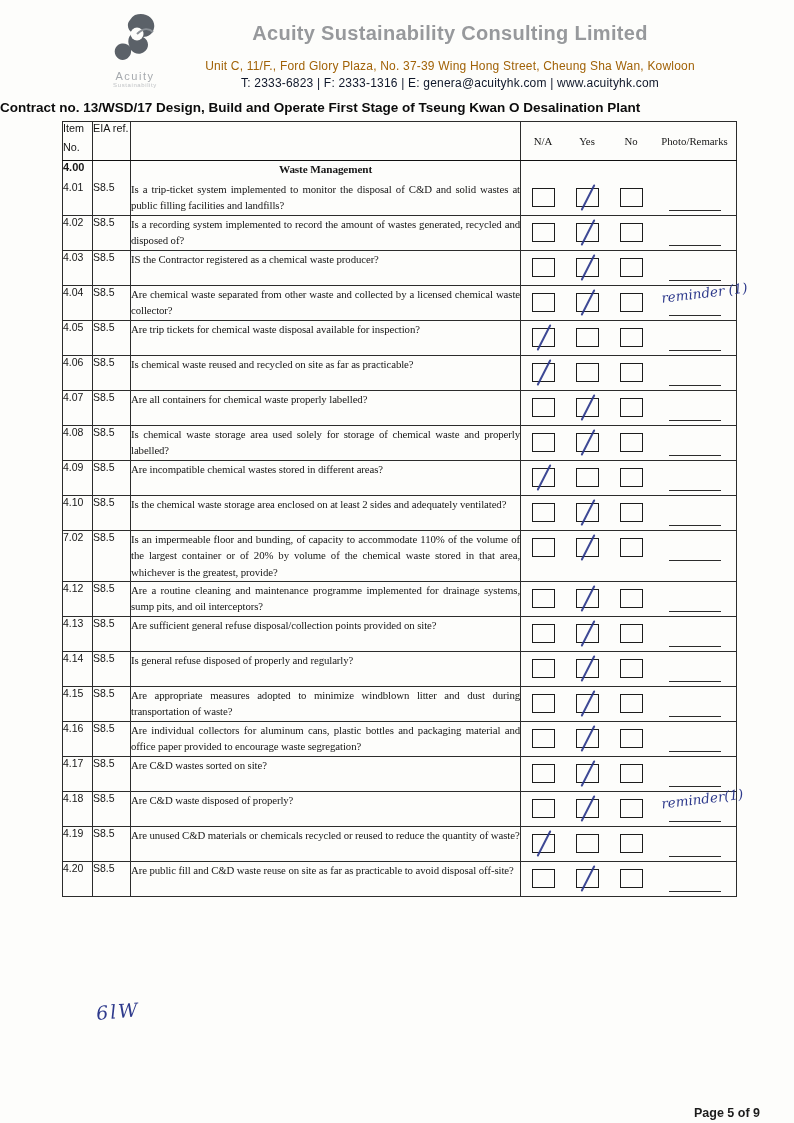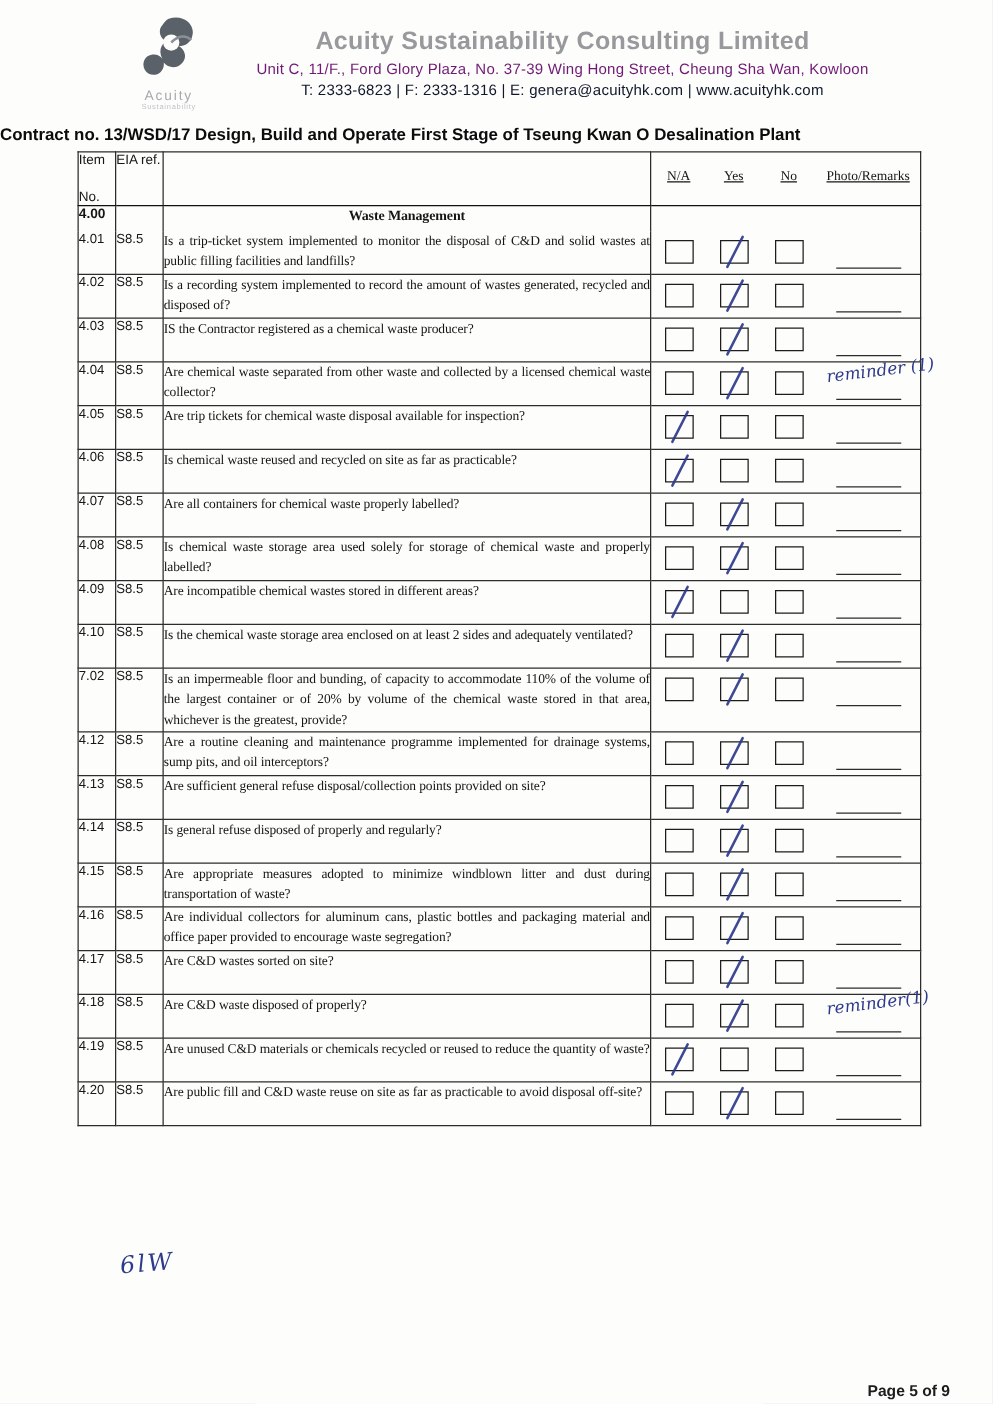--- a/index.html
+++ b/index.html
@@ -10,21 +10,21 @@
     background:#fdfdfb; font-family:"Liberation Serif", serif; color:#161616;
     overflow:hidden;
   }
 
   
   .logo { position:absolute; left:100px; top:12px; width:70px; text-align:center; }
   .logo-name { color:#a6aaae; font-family:"Liberation Sans", sans-serif; font-size:11px; letter-spacing:1.5px; margin-top:2px; font-weight:normal; }
   .logo-sub  { color:#c0c3c6; font-family:"Liberation Sans", sans-serif; font-size:6px; letter-spacing:.6px; }
   .head-block { position:absolute; left:140px; top:22px; width:620px; text-align:center; font-family:"Liberation Sans", sans-serif; }
   .company { font-size:20px; font-weight:bold; color:var(--co-gray); letter-spacing:.3px; }
-  .addr    { font-size:12px; color:#701a75; margin-top:3px; letter-spacing:.2px; }
+  .addr    { font-size:12px; color:#a16207; margin-top:14px; letter-spacing:.2px; }
   .contact { font-size:12px; color:#0f172a; margin-top:3px; letter-spacing:.2px; }
   .doc-title {
     position:absolute; left:0; right:0; top:100px; text-align:left;
     font-family:"Liberation Sans", sans-serif; font-weight:bold; font-size:13.5px; color:#0c0c0c;
   }
 
   
   table.checklist {
     position:absolute; left:62px; top:121px; width:674px;
     border-collapse:collapse; table-layout:fixed;
@@ -32,22 +32,22 @@
   .checklist td { border:1px solid #2c2c2c; vertical-align:top; padding:0; }
 
   .c-item, .c-eia { font-family:"Liberation Sans", sans-serif; font-size:10.5px; padding:3px 2px 3px 3px; }
   .c-q {
     font-size:10.8px; line-height:1.55; text-align:justify;
     padding:2px 5px 7px 6px; letter-spacing:-0.1px;
   }
   .c-ans { vertical-align:middle; }
 
   .head-row td { border-bottom:1.6px solid #101010; height:39px; font-size:10.8px; }
-  .head-item { display:flex; flex-direction:column; gap:18px; }
-  .head-flex { display:flex; align-items:flex-start; padding-top:3px; min-height:34px;text-decoration:underline; }
+  .head-item { display:flex; flex-direction:column; gap:7px; }
+  .head-flex { display:flex; align-items:flex-start; padding-top:3px; min-height:34px; }
   .head-flex .slot { font-size:10.8px; }
 
   .section-row td { border-bottom:none; height:20px; }
   .section-row + tr td { border-top:none; }
   .sec-no { font-weight:bold; font-size:11px; }
   .sec-title { font-weight:bold; font-size:11.2px; text-align:center; padding-top:3px; }
 
   .ans-flex { display:flex; align-items:center; min-height:34px; }
   .slot { width:44px; display:flex; justify-content:center; }
   .slot.remark { flex:1; position:relative; justify-content:center; align-items:center; display:flex; }

